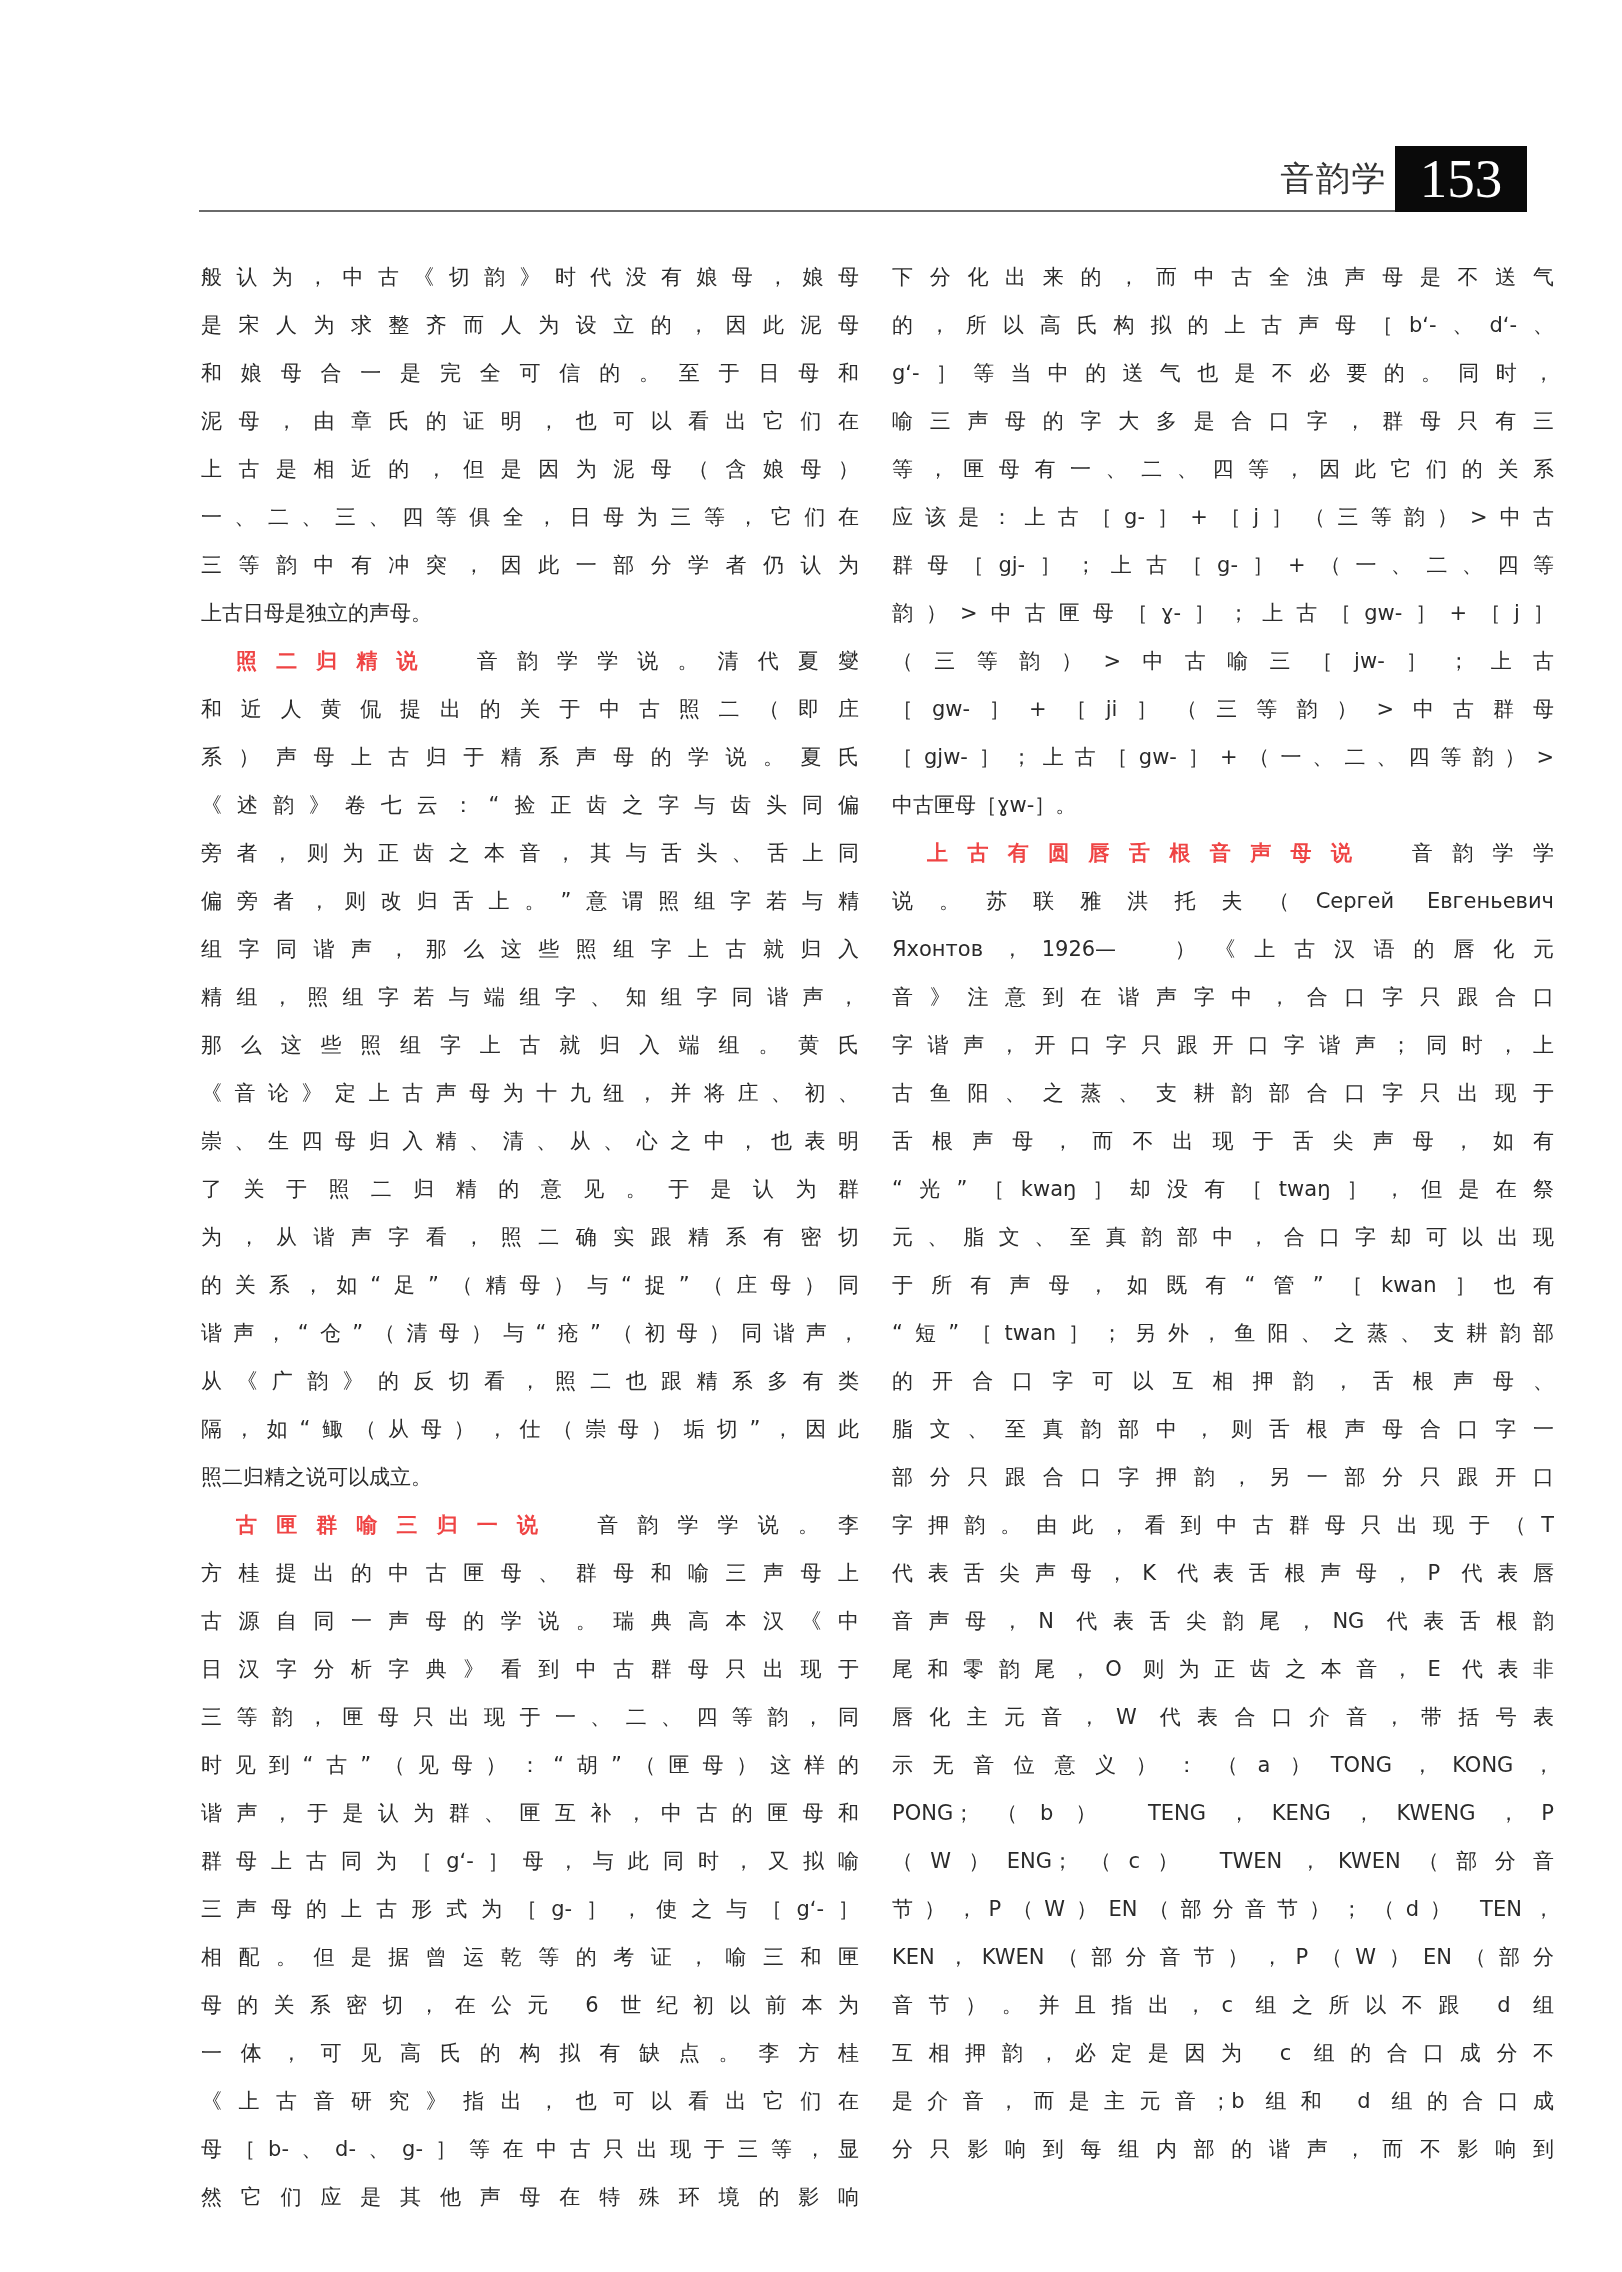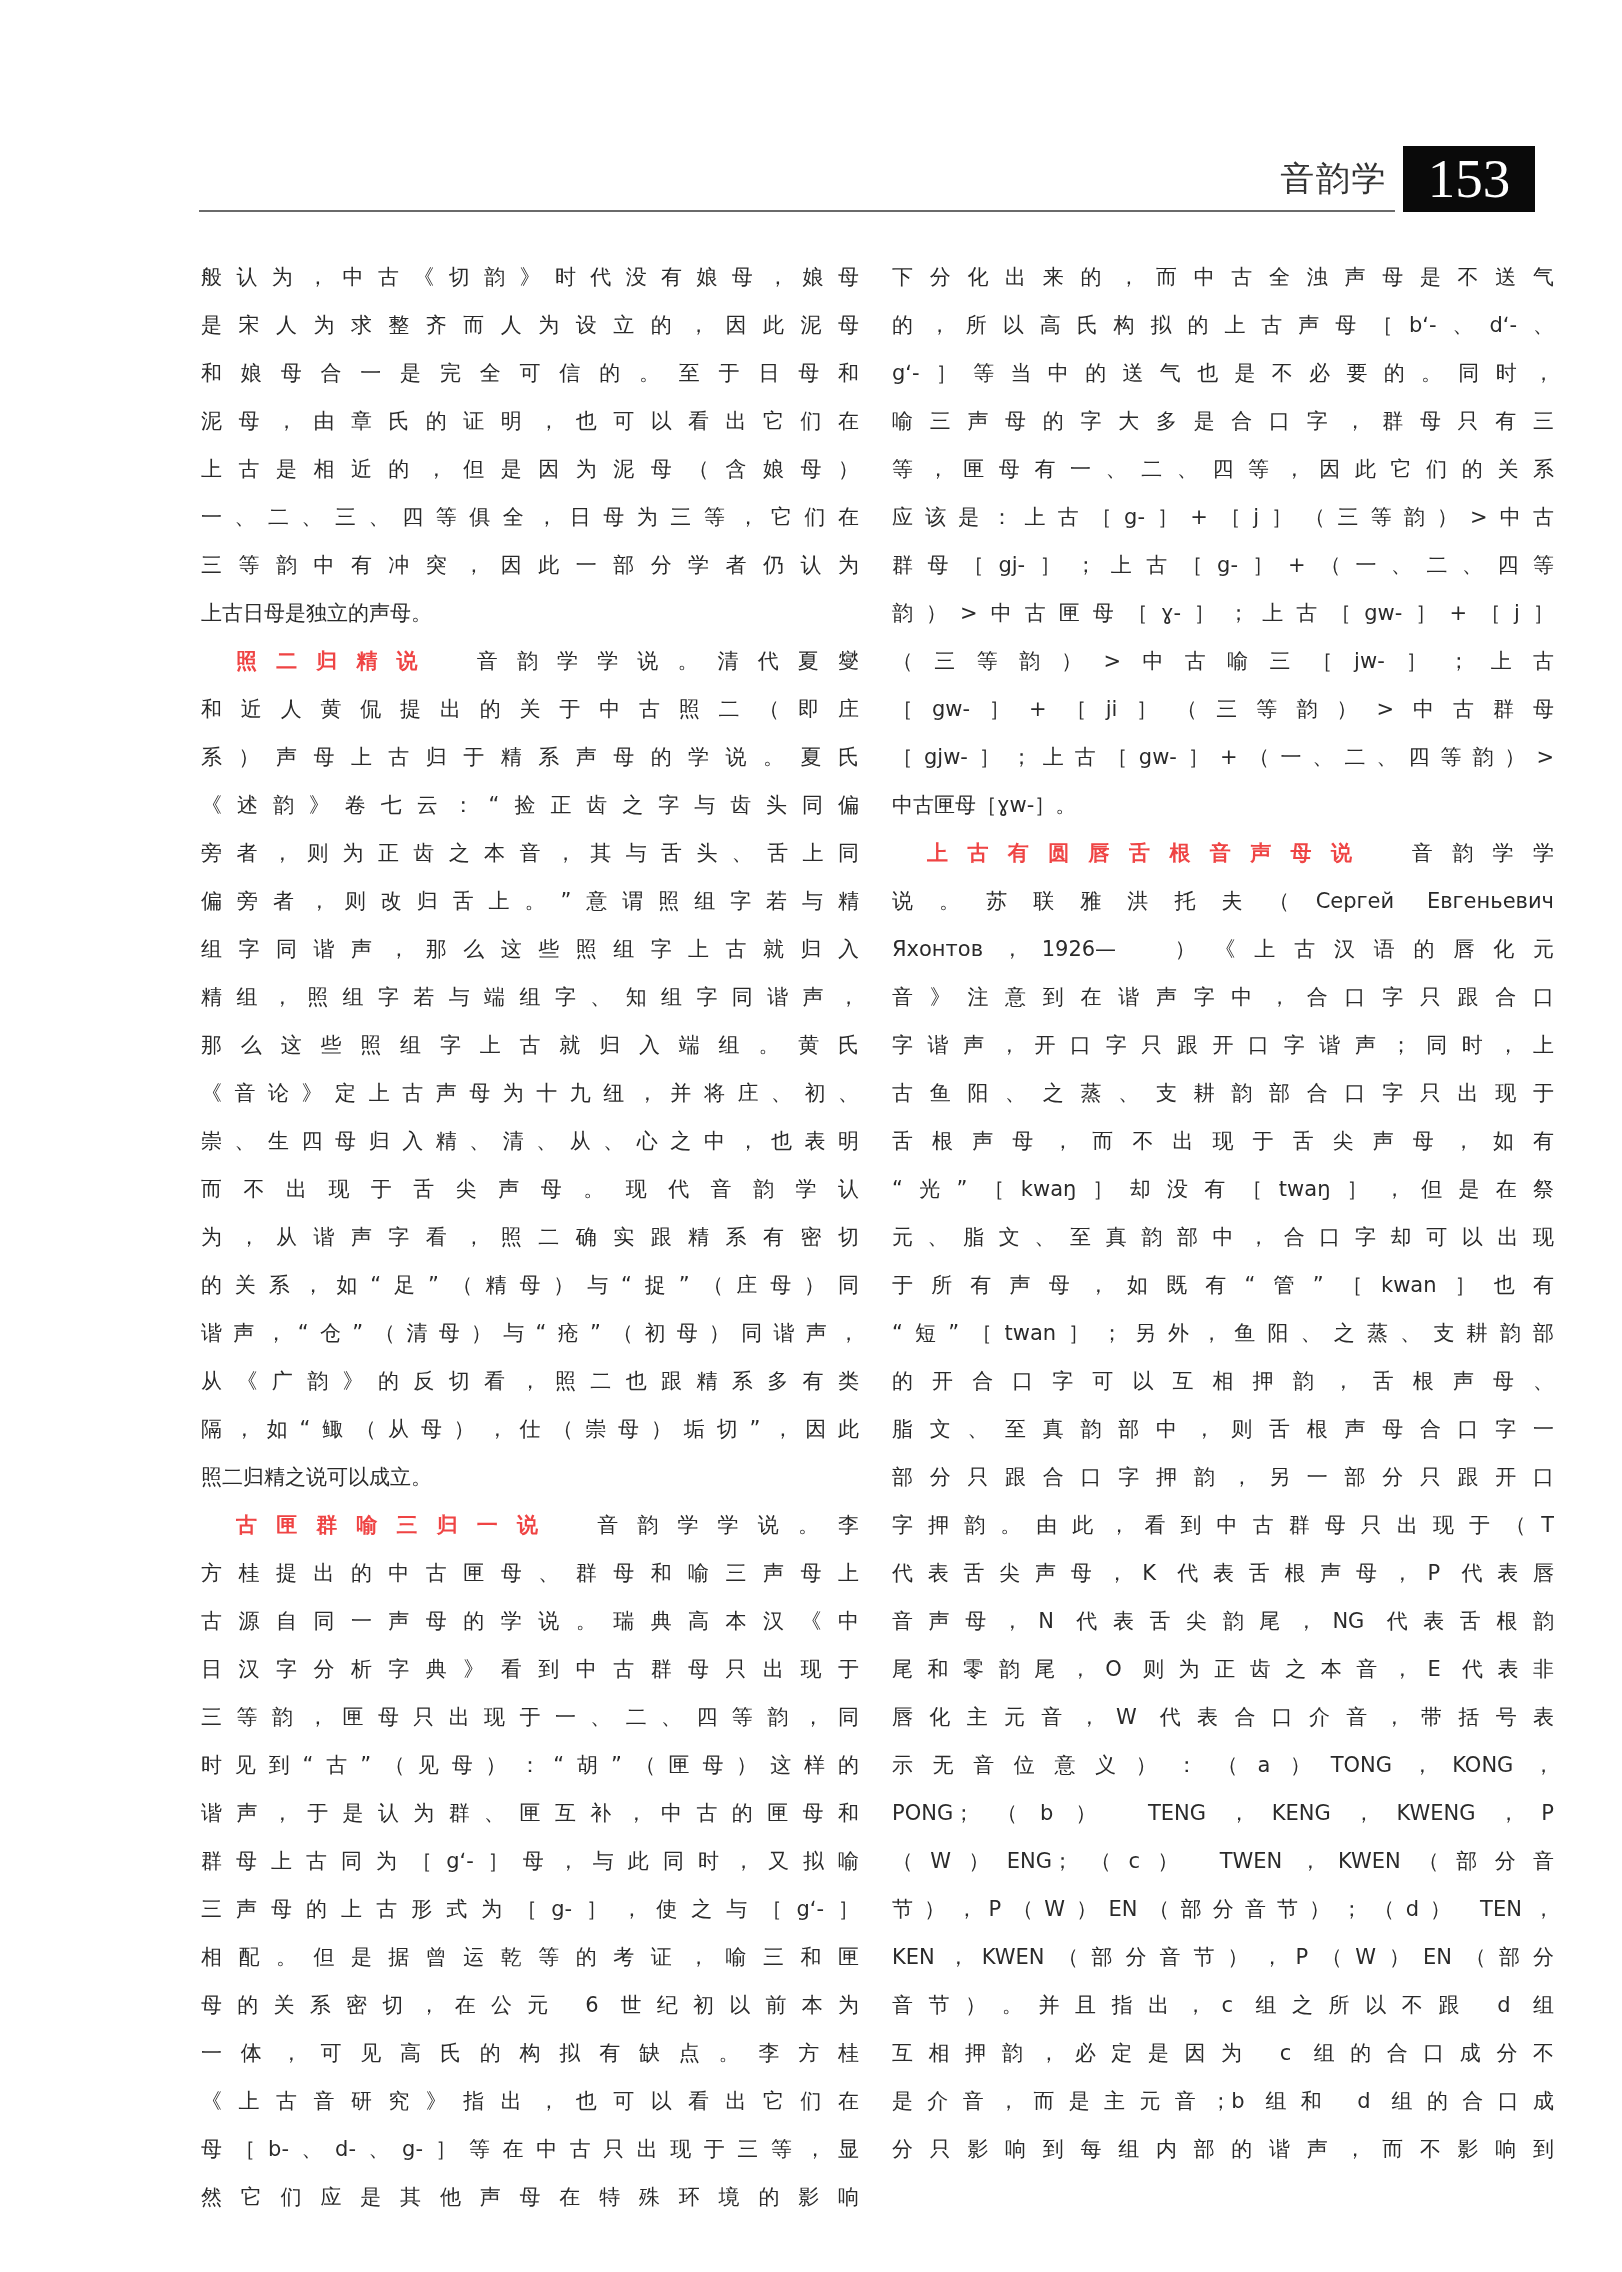--- a/index.html
+++ b/index.html
@@ -3,21 +3,21 @@
 <meta charset="utf-8">
 <style>
   html, body { margin:0; padding:0; background:#ffffff; }
   body { width:1623px; height:2273px; position:relative; overflow:hidden;
          font-family:"DejaVu Serif","Liberation Serif",serif; color:#222; }
   .header-title { position:absolute; left:1278px; top:156px; width:109px; text-align:right;
          font-size:34px; color:#333; letter-spacing:1.6px; font-family:Liberation Serif, serif; }
   .rule { position:absolute; left:199px; top:210px; width:1196px; height:2.3px; background:#6a6a6a; }
   .page-box { position:absolute; left:1395px; top:146px; width:132px; height:66px; background:#0a0a0a;
          color:#fff; font-family:"Liberation Serif","DejaVu Serif",serif; font-size:55px; line-height:66px;
-         text-align:center;margin-left:8px; }
+         text-align:center; }
   .col { position:absolute; top:253px; width:658px; font-size:21px; line-height:48px;
          text-align:justify; font-family:"DejaVu Sans","Liberation Sans",sans-serif; color:#2a2a2a; }
   .col-left { left:201px; }
   .col-right { left:892px; width:662px; }
   .line { display:block; white-space:nowrap; text-align-last:justify; text-align:justify; height:48px; overflow:hidden; }
   .line.last { text-align-last:left; }
   .entry-head { font-weight:bold; color:#ef4444; }
   .indent { padding-left:35px; }
 </style>
 </head>
@@ -42,21 +42,21 @@
     <span class="line"><span>和近人黄侃提出的关于中古照二（即庄</span></span>
     <span class="line"><span>系）声母上古归于精系声母的学说。夏氏</span></span>
     <span class="line"><span>《述韵》卷七云：“捡正齿之字与齿头同偏</span></span>
     <span class="line"><span>旁者，则为正齿之本音，其与舌头、舌上同</span></span>
     <span class="line"><span>偏旁者，则改归舌上。”意谓照组字若与精</span></span>
     <span class="line"><span>组字同谐声，那么这些照组字上古就归入</span></span>
     <span class="line"><span>精组，照组字若与端组字、知组字同谐声，</span></span>
     <span class="line"><span>那么这些照组字上古就归入端组。黄氏</span></span>
     <span class="line"><span>《音论》定上古声母为十九纽，并将庄、初、</span></span>
     <span class="line"><span>崇、生四母归入精、清、从、心之中，也表明</span></span>
-    <span class="line"><span>而不出现于舌尖声母。现代音韵学认</span></span>
+    <span class="line"><span>了关于照二归精的意见。于是认为群</span></span>
     <span class="line"><span>为，从谐声字看，照二确实跟精系有密切</span></span>
     <span class="line"><span>的关系，如“足”（精母）与“捉”（庄母）同</span></span>
     <span class="line"><span>谐声，“仓”（清母）与“疮”（初母）同谐声，</span></span>
     <span class="line"><span>从《广韵》的反切看，照二也跟精系多有类</span></span>
     <span class="line"><span>隔，如“鲰（从母），仕（崇母）垢切”，因此</span></span>
     <span class="line last"><span>照二归精之说可以成立。</span></span>
     <span class="line indent"><span class="entry-head">古匣群喻三归一说</span><span>　音韵学学说。李</span></span>
     <span class="line"><span>方桂提出的中古匣母、群母和喻三声母上</span></span>
     <span class="line"><span>古源自同一声母的学说。瑞典高本汉《中</span></span>
     <span class="line"><span>日汉字分析字典》看到中古群母只出现于</span></span>

